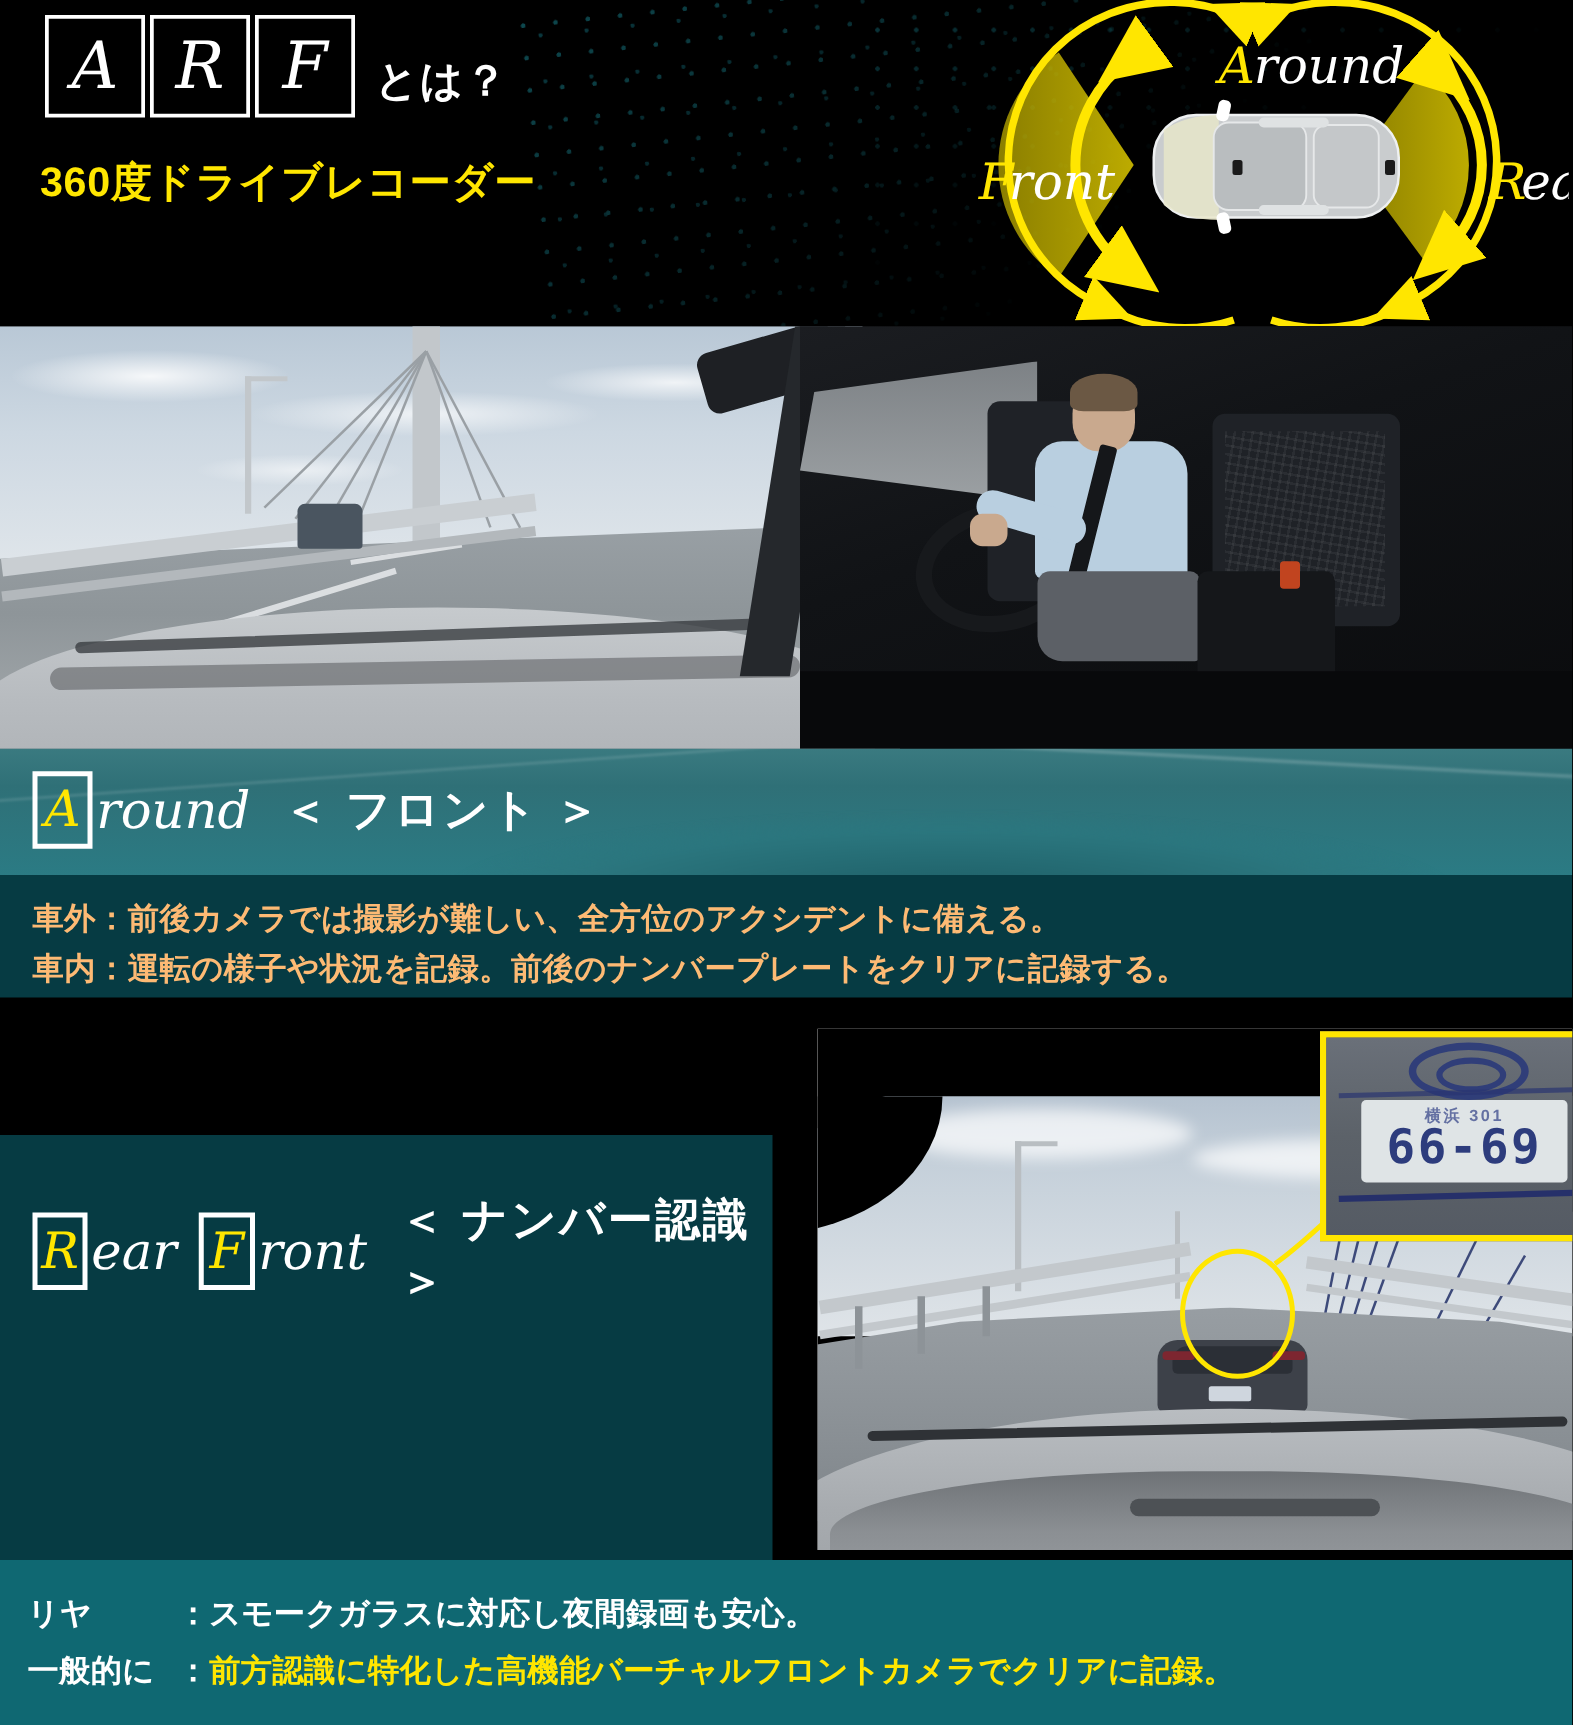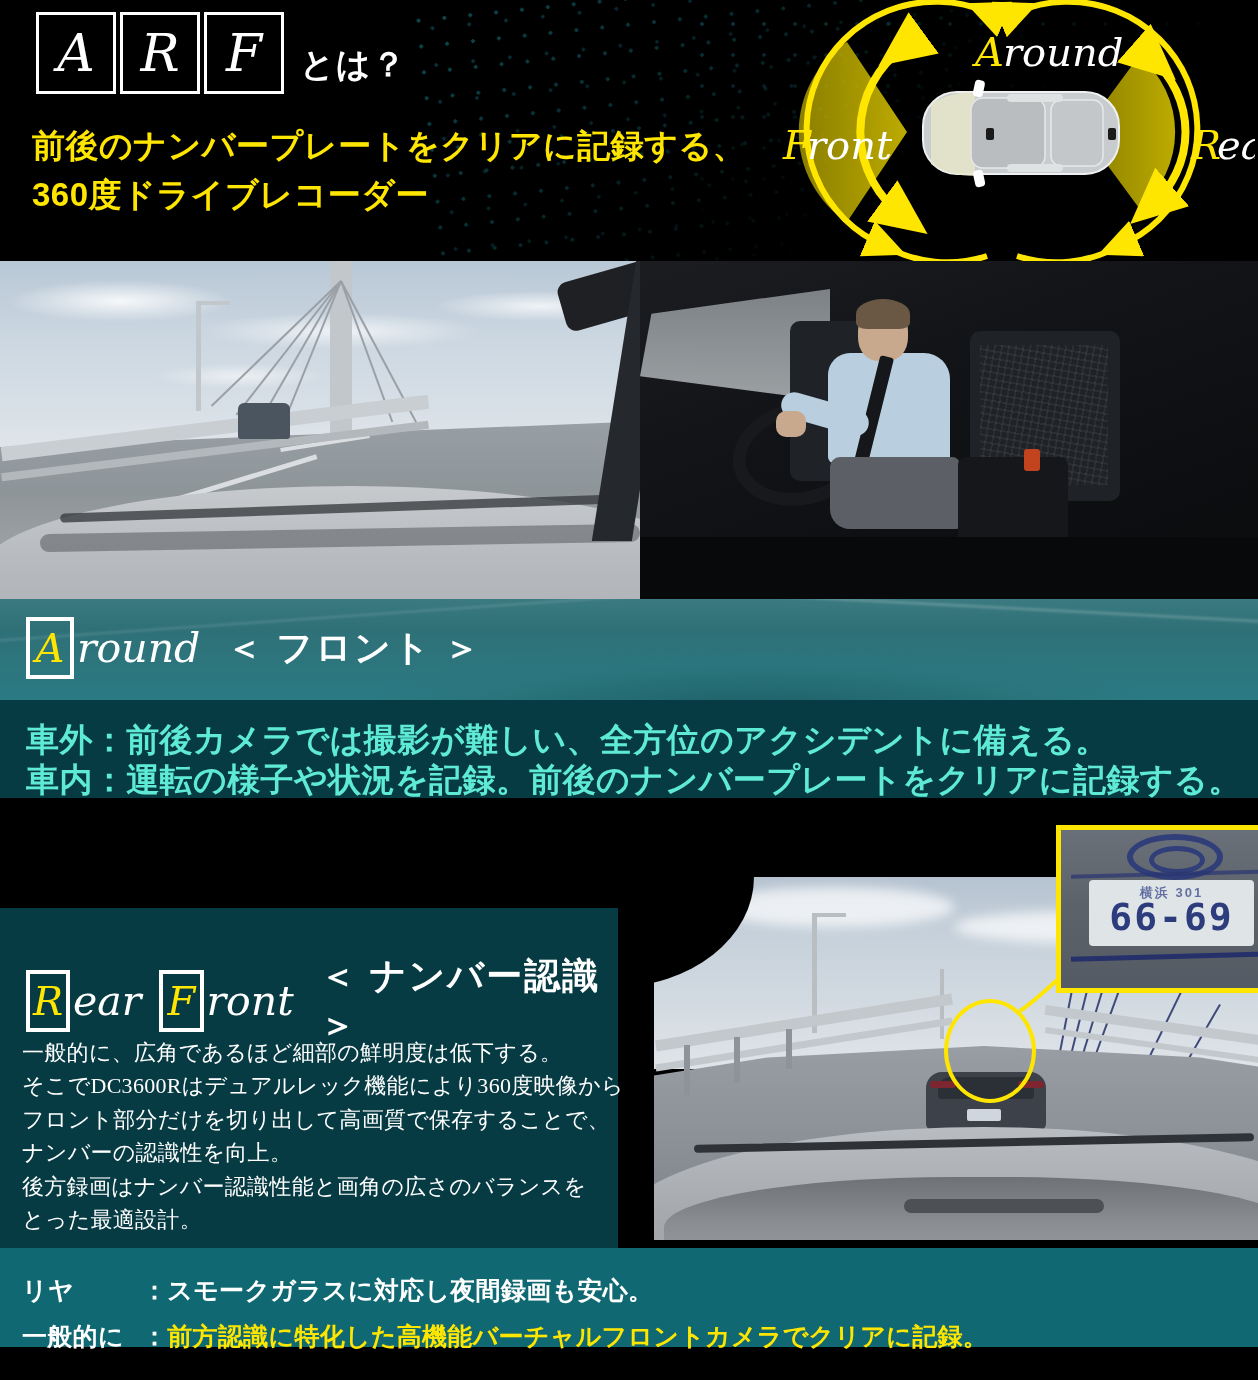--- a/index.html
+++ b/index.html
@@ -118,21 +118,21 @@
   .letter-box{width:48px;height:62px;border:4px solid #fff;box-sizing:border-box;
     display:flex;align-items:center;justify-content:center;margin-right:3px;}
   .letter-box span{font-family:"DejaVu Serif","Liberation Serif",serif;font-style:italic;
     font-size:40px;color:#ffe600;line-height:1;}
   .sec-word{font-family:"DejaVu Serif","Liberation Serif",serif;font-style:italic;
     font-size:41px;color:#fff;line-height:1;margin-right:26px;letter-spacing:0px;}
   .sec-sub{font-size:36px;color:#fff;font-weight:700;letter-spacing:2px;}
 
   
   .around-text{position:absolute;left:0;top:700px;width:1258px;height:98px;background:#063b43;}
-  .around-text p{margin:0;color:#5eead4;font-size:33px;font-weight:700;letter-spacing:.4px;}
+  .around-text p{margin:0;color:#fdba74;font-size:25px;font-weight:700;letter-spacing:.4px;}
   .atl1{position:absolute;left:26px;top:18px;}
   .atl2{position:absolute;left:26px;top:58px;}
 
   
   .photo2{position:absolute;left:618px;top:823px;width:698px;height:417px;overflow:hidden;
     background:#e5e5e5;margin-left:36px;}
   .p2-black{position:absolute;inset:0;background:#000;}
   .p2-frame{position:absolute;left:0;top:54px;width:640px;height:363px;overflow:hidden;}
   .p2-sky{position:absolute;left:-30px;top:-38px;width:720px;height:230px;
     background:linear-gradient(#aab9c9 0%, #c5d0da 40%, #dfe4e8 100%);
@@ -190,21 +190,21 @@
     transform:rotate(-1.5deg);opacity:.7;}
 
   
   .rf-panel{position:absolute;left:0;top:908px;width:618px;height:340px;background:#063b43;}
   .rf-title{position:absolute;left:26px;top:44px;display:flex;align-items:center;}
   .rf-body{position:absolute;left:22px;top:128px;color:#fff;font-size:22px;line-height:1.52;
     font-family:"Liberation Serif","DejaVu Serif",serif;letter-spacing:.3px;}
   .rf-body div{white-space:nowrap;}
 
   
-  .bottom{position:absolute;left:0;top:1248px;width:1258px;height:99px;background:#0f6872;}
+  .bottom{position:absolute;left:0;top:1248px;width:1258px;height:132px;background:#0f6872;}
   .bl1{position:absolute;left:22px;top:26px;color:#fff;font-size:25px;font-weight:700;
     letter-spacing:.3px;white-space:nowrap;}
   .bl2{position:absolute;left:22px;top:72px;color:#fff;font-size:25px;font-weight:700;
     letter-spacing:.3px;white-space:nowrap;}
   .hl{color:#ffe600;}
   .lbl-pad{display:inline-block;min-width:120px;}
 </style>
 </head>
 <body>
 
@@ -221,21 +221,20 @@
       <div class="arf-box">
         <span>R</span>
       </div>
       <div class="arf-box">
         <span>F</span>
       </div>
       <div class="arf-toha">とは？</div>
     </div>
 
     <div class="hero-head">
-      <div>前後のナンバープレートをクリアに記録する、</div>
       <div>360度ドライブレコーダー</div>
     </div>
 
     <div class="cardiag">
       <svg width="520" height="272" viewBox="0 0 520 272" xmlns="http://www.w3.org/2000/svg">
         <defs>
           <marker id="ah" markerWidth="7" markerHeight="7" refX="3.2" refY="3.2" orient="auto">
             <path d="M0,0 L7,3.2 L0,6.4 Z" fill="#ffe600"></path>
           </marker>
           <linearGradient id="fbeam" x1="1" y1="0" x2="0" y2="0">
@@ -411,28 +410,20 @@
         <span>R</span>
       </div>
       <div class="sec-word" style="margin-right:18px;">ear</div>
       <div class="letter-box">
         <span>F</span>
       </div>
       <div class="sec-word">ront</div>
       <div class="sec-sub">＜ ナンバー認識 ＞</div>
     </div>
 
-    <div class="rf-body">
-      <div>一般的に、広角であるほど細部の鮮明度は低下する。</div>
-      <div>そこでDC3600Rはデュアルレック機能により360度映像から</div>
-      <div>フロント部分だけを切り出して高画質で保存することで、</div>
-      <div>ナンバーの認識性を向上。</div>
-      <div>後方録画はナンバー認識性能と画角の広さのバランスを</div>
-      <div>とった最適設計。</div>
-    </div>
   </div>
 
   <div class="bottom">
     <div class="bl1">
       <span class="lbl-pad">リヤ</span><span>：</span><span>スモークガラスに対応し夜間録画も安心。</span>
     </div>
     <div class="bl2">
       <span class="lbl-pad">一般的に</span><span>：</span><span class="hl">前方認識に特化した高機能バーチャルフロントカメラでクリアに記録。</span>
     </div>
   </div>

